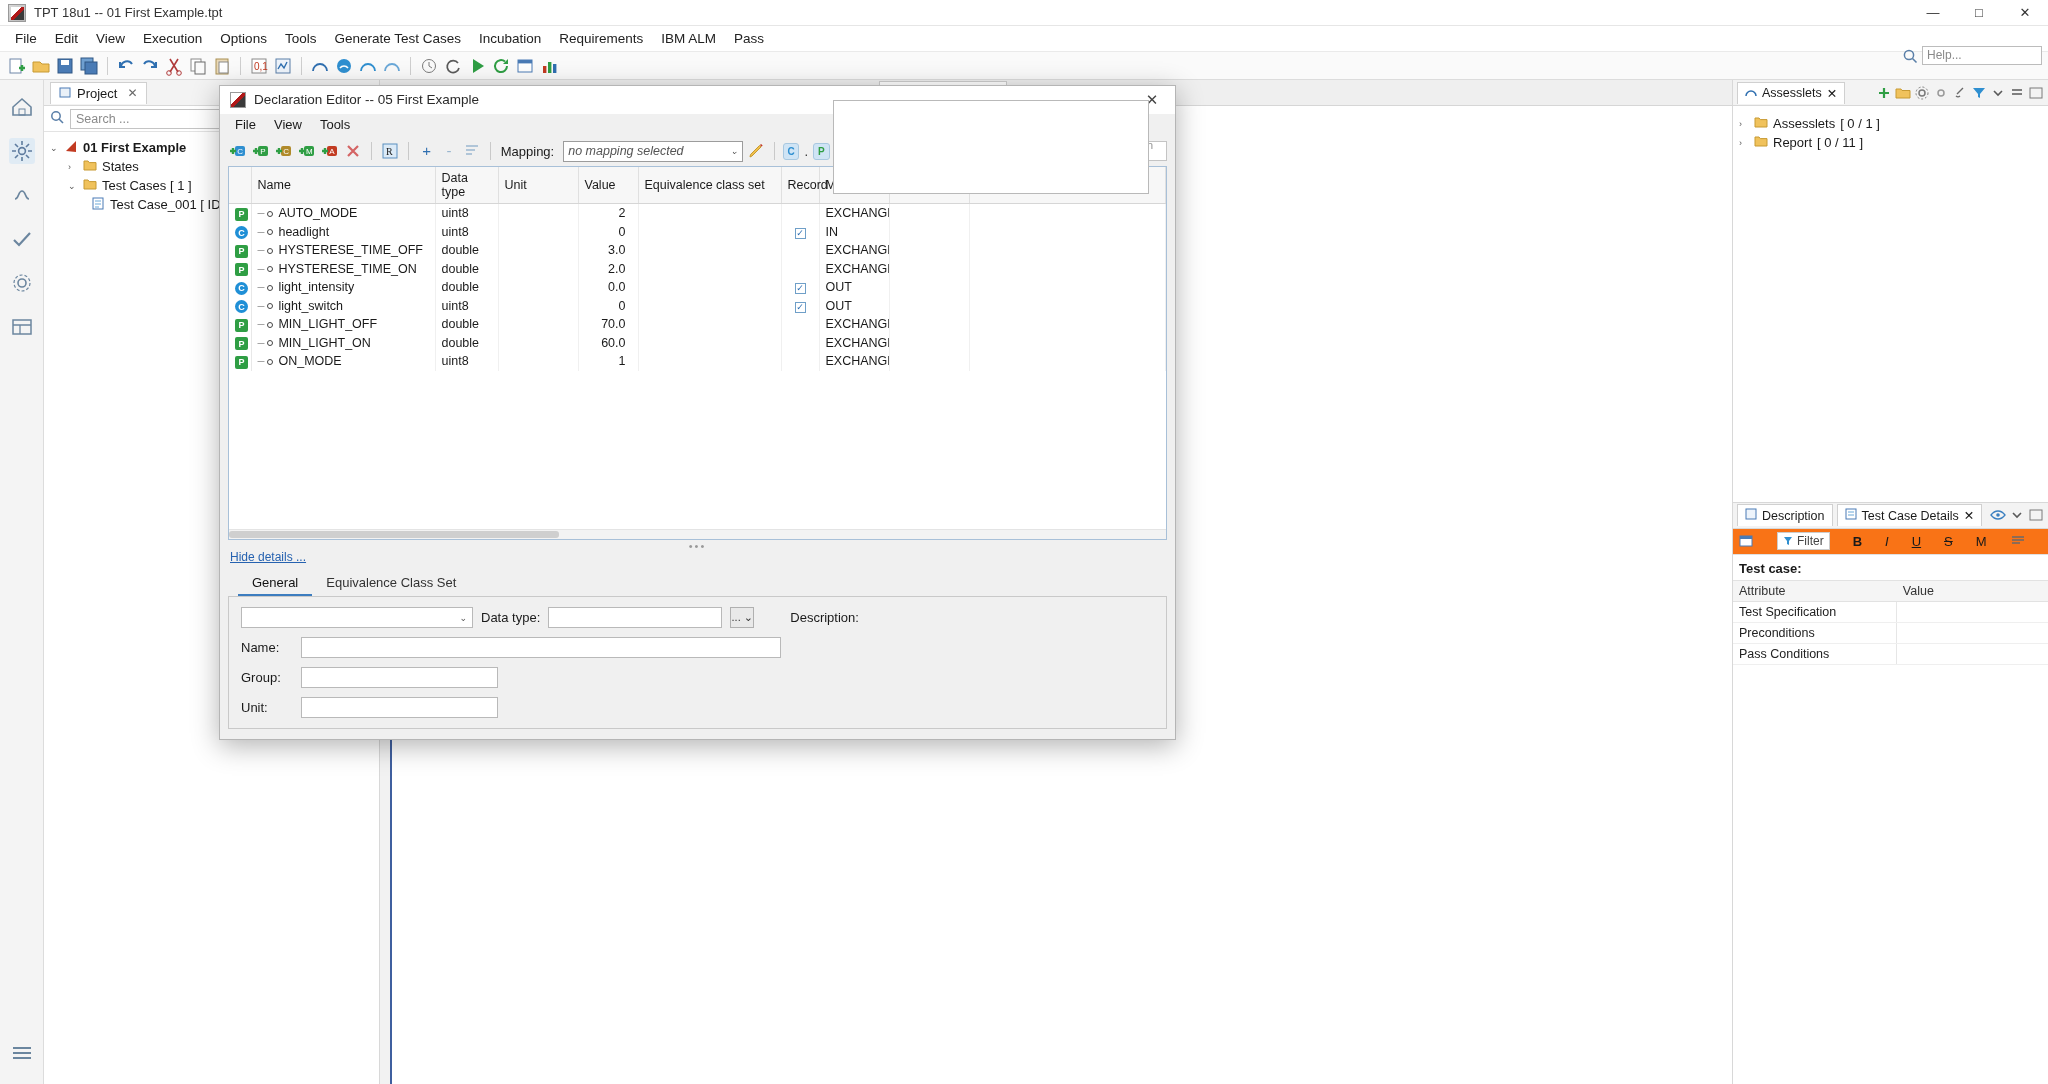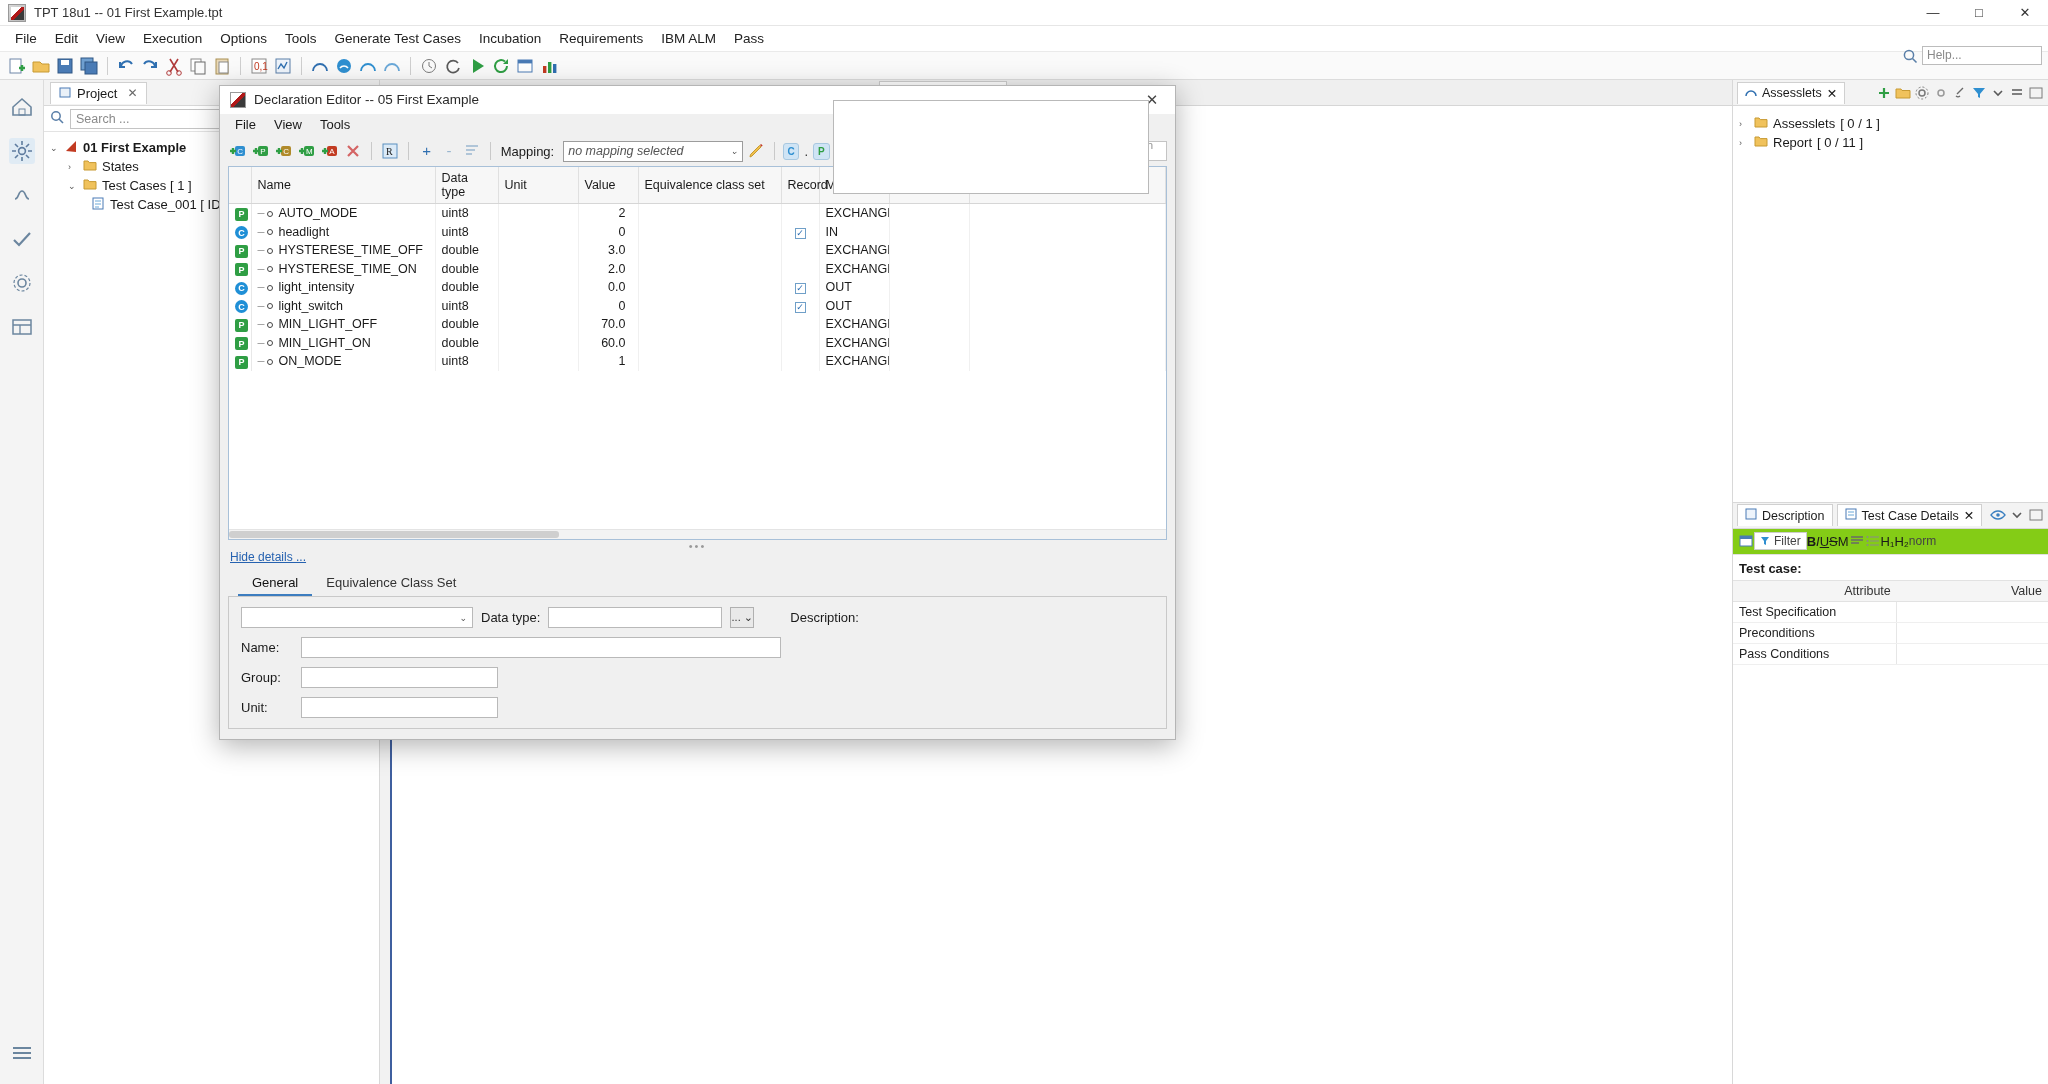--- a/index.html
+++ b/index.html
@@ -76,29 +76,29 @@
   #rightpanel { width:316px; background:#ffffff; border-left:1px solid #d8d8d8;
                 display:flex; flex-direction:column; }
   .rp-head { height:26px; display:flex; align-items:center; background:#f3f3f3;
              border-bottom:1px solid #d8d8d8; padding:0 4px; gap:4px; }
   .rp-tab { display:flex; align-items:center; gap:5px; padding:3px 7px; font-size:12.5px;
             background:#fff; border:1px solid #d0d0d0; border-bottom:none; }
   .rp-tools { margin-left:auto; display:flex; gap:3px; align-items:center; }
   .mini-ico { width:16px; height:16px; position:relative; display:inline-block; }
   .rp-tree { padding:8px 0 0 6px; font-size:13px; }
   .rp-split { border-top:1px solid #d8d8d8; }
-  .fmtbar { height:26px; display:flex; align-items:center; gap:0; padding:0 5px;
-            border-bottom:1px solid #e0e0e0; background:#84cc16; font-size:13px; }
+  .fmtbar { height:26px; display:flex; align-items:center; gap:23px; padding:0 5px;
+            border-bottom:1px solid #e0e0e0; background:#f97316; font-size:13px; }
   .fmt-b{font-weight:700;} .fmt-i{font-style:italic;}
   .fmt-u{text-decoration:underline;} .fmt-s{text-decoration:line-through;}
   .filter-chip{ display:flex;align-items:center;gap:4px;border:1px solid #ccc;background:#fff;
                 padding:1px 5px;font-size:12px;color:#444;}
   .tc-label{ font-weight:700; font-size:13px; padding:6px 0 4px 6px; }
   .attr-table{ width:100%; border-collapse:collapse; font-size:12.5px; }
-  .attr-table th{ background:#f5f5f5; font-weight:400; text-align:right; padding:3px 6px;
+  .attr-table th{ background:#f5f5f5; font-weight:400; text-align:left; padding:3px 6px;
                   border:1px solid #e2e2e2; border-left:none; border-right:none; color:#333;}
   .attr-table td{ padding:3px 6px; border-bottom:1px solid #efefef; color:#222;}
   .attr-table td.k{ border-right:1px solid #e6e6e6; width:52%; }
   
   #dialog {
     position:absolute; left:219px; top:85px; width:957px; height:655px;
     background:#f0f0f0; border:1px solid #b5b5b5;
     box-shadow:0 6px 26px rgba(0,0,0,.30);
     display:flex; flex-direction:column;
   }

